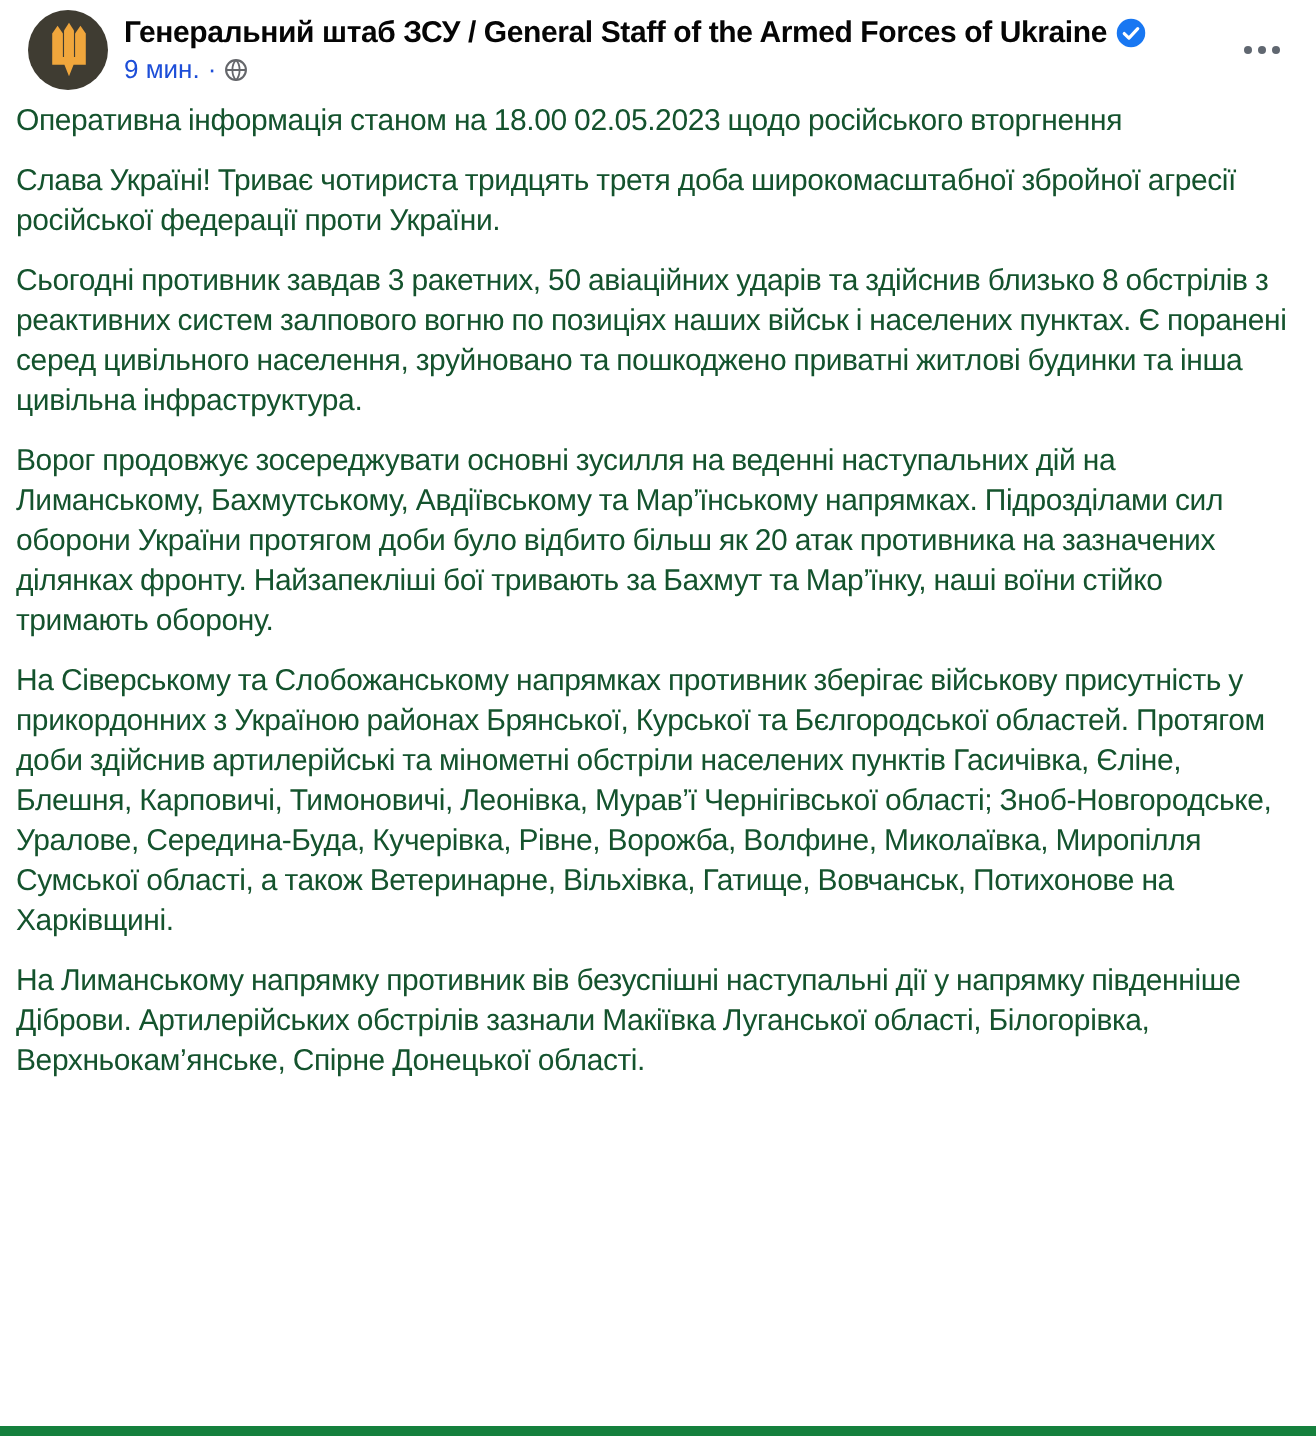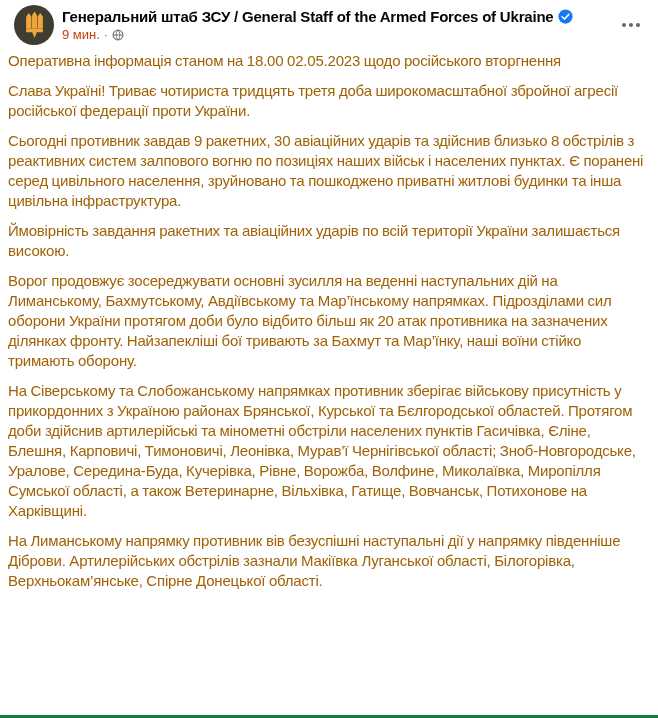--- a/index.html
+++ b/index.html
@@ -6,21 +6,21 @@
     margin: 0;
     padding: 0;
     background: #ffffff;
     font-family: "Liberation Sans", sans-serif;
   }
   .post {
     width: 658px;
     height: 718px;
     overflow: hidden;
     background: #ffffff;
-    border-bottom: 3px solid #15803d;
+    border-bottom: 5px solid #15803d;
     box-sizing: border-box;
   }
   
   .post-header {
     display: flex;
     align-items: flex-start;
     padding: 5px 12px 0 14px;
   }
   .avatar {
     width: 40px;
@@ -55,21 +55,21 @@
     margin-left: 5px;
     display: inline-flex;
     flex: 0 0 auto;
   }
   .meta-row {
     display: flex;
     align-items: center;
     gap: 4px;
     margin-top: 2px;
     font-size: 13px;
-    color: #c2410c;
+    color: #1d4ed8;
   }
   .meta-row .timestamp { cursor: pointer; }
   .globe { display: inline-flex; margin-top: 1px; }
   .more-btn {
     flex: 0 0 auto;
     display: flex;
     align-items: center;
     gap: 3px;
     padding: 6px;
     margin-top: 12px;
@@ -83,21 +83,21 @@
     background: #606770;
   }
   
   .post-body {
     padding: 6px 9px 0 8px;
   }
   .post-body p {
     margin: 0 0 10px 0;
     font-size: 15px;
     line-height: 20px;
-    color: #a16207;
+    color: #14532d;
     letter-spacing: -0.2px;
     word-spacing: -0.3px;
   }
 </style>
 </head>
 <body>
 
 <div class="post">
 
   <div class="post-header">
@@ -139,20 +139,19 @@
       <span class="dot"></span>
       <span class="dot"></span>
       <span class="dot"></span>
     </div>
 
   </div>
 
   <div class="post-body">
     <p>Оперативна інформація станом на 18.00 02.05.2023 щодо російського вторгнення</p>
     <p>Слава Україні! Триває чотириста тридцять третя доба широкомасштабної збройної агресії російської федерації проти України.</p>
-    <p>Сьогодні противник завдав 9 ракетних, 30 авіаційних ударів та здійснив близько 8 обстрілів з реактивних систем залпового вогню по позиціях наших військ і населених пунктах. Є поранені серед цивільного населення, зруйновано та пошкоджено приватні житлові будинки та інша цивільна інфраструктура.</p>
-    <p>Ймовірність завдання ракетних та авіаційних ударів по всій території України залишається високою.</p>
+    <p>Сьогодні противник завдав 3 ракетних, 50 авіаційних ударів та здійснив близько 8 обстрілів з реактивних систем залпового вогню по позиціях наших військ і населених пунктах. Є поранені серед цивільного населення, зруйновано та пошкоджено приватні житлові будинки та інша цивільна інфраструктура.</p>
     <p>Ворог продовжує зосереджувати основні зусилля на веденні наступальних дій на Лиманському, Бахмутському, Авдіївському та Мар’їнському напрямках. Підрозділами сил оборони України протягом доби було відбито більш як 20 атак противника на зазначених ділянках фронту. Найзапекліші бої тривають за Бахмут та Мар’їнку, наші воїни стійко тримають оборону.</p>
     <p>На Сіверському та Слобожанському напрямках противник зберігає військову присутність у прикордонних з Україною районах Брянської, Курської та Бєлгородської областей. Протягом доби здійснив артилерійські та мінометні обстріли населених пунктів Гасичівка, Єліне, Блешня, Карповичі, Тимоновичі, Леонівка, Мурав’ї Чернігівської області; Зноб-Новгородське, Уралове, Середина-Буда, Кучерівка, Рівне, Ворожба, Волфине, Миколаївка, Миропілля Сумської області, а також Ветеринарне, Вільхівка, Гатище, Вовчанськ, Потихонове на Харківщині.</p>
     <p>На Лиманському напрямку противник вів безуспішні наступальні дії у напрямку південніше Діброви. Артилерійських обстрілів зазнали Макіївка Луганської області, Білогорівка, Верхньокам’янське, Спірне Донецької області.</p>
   </div>
 
 </div>
 
 </body></html>

